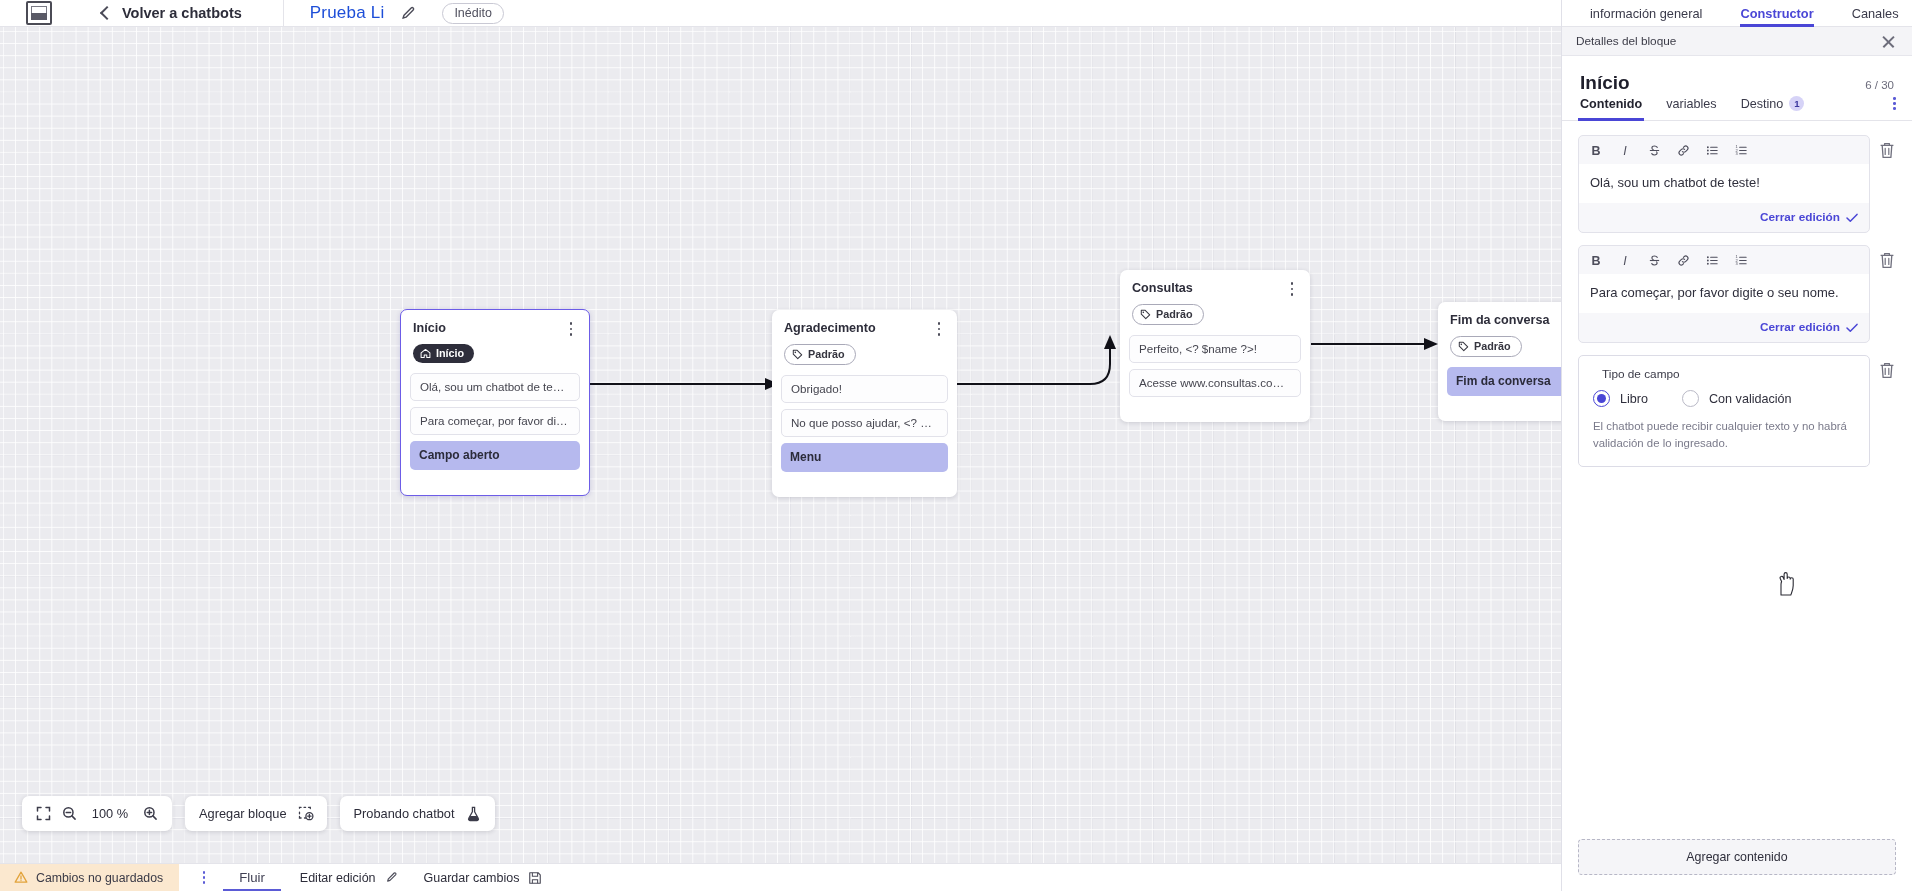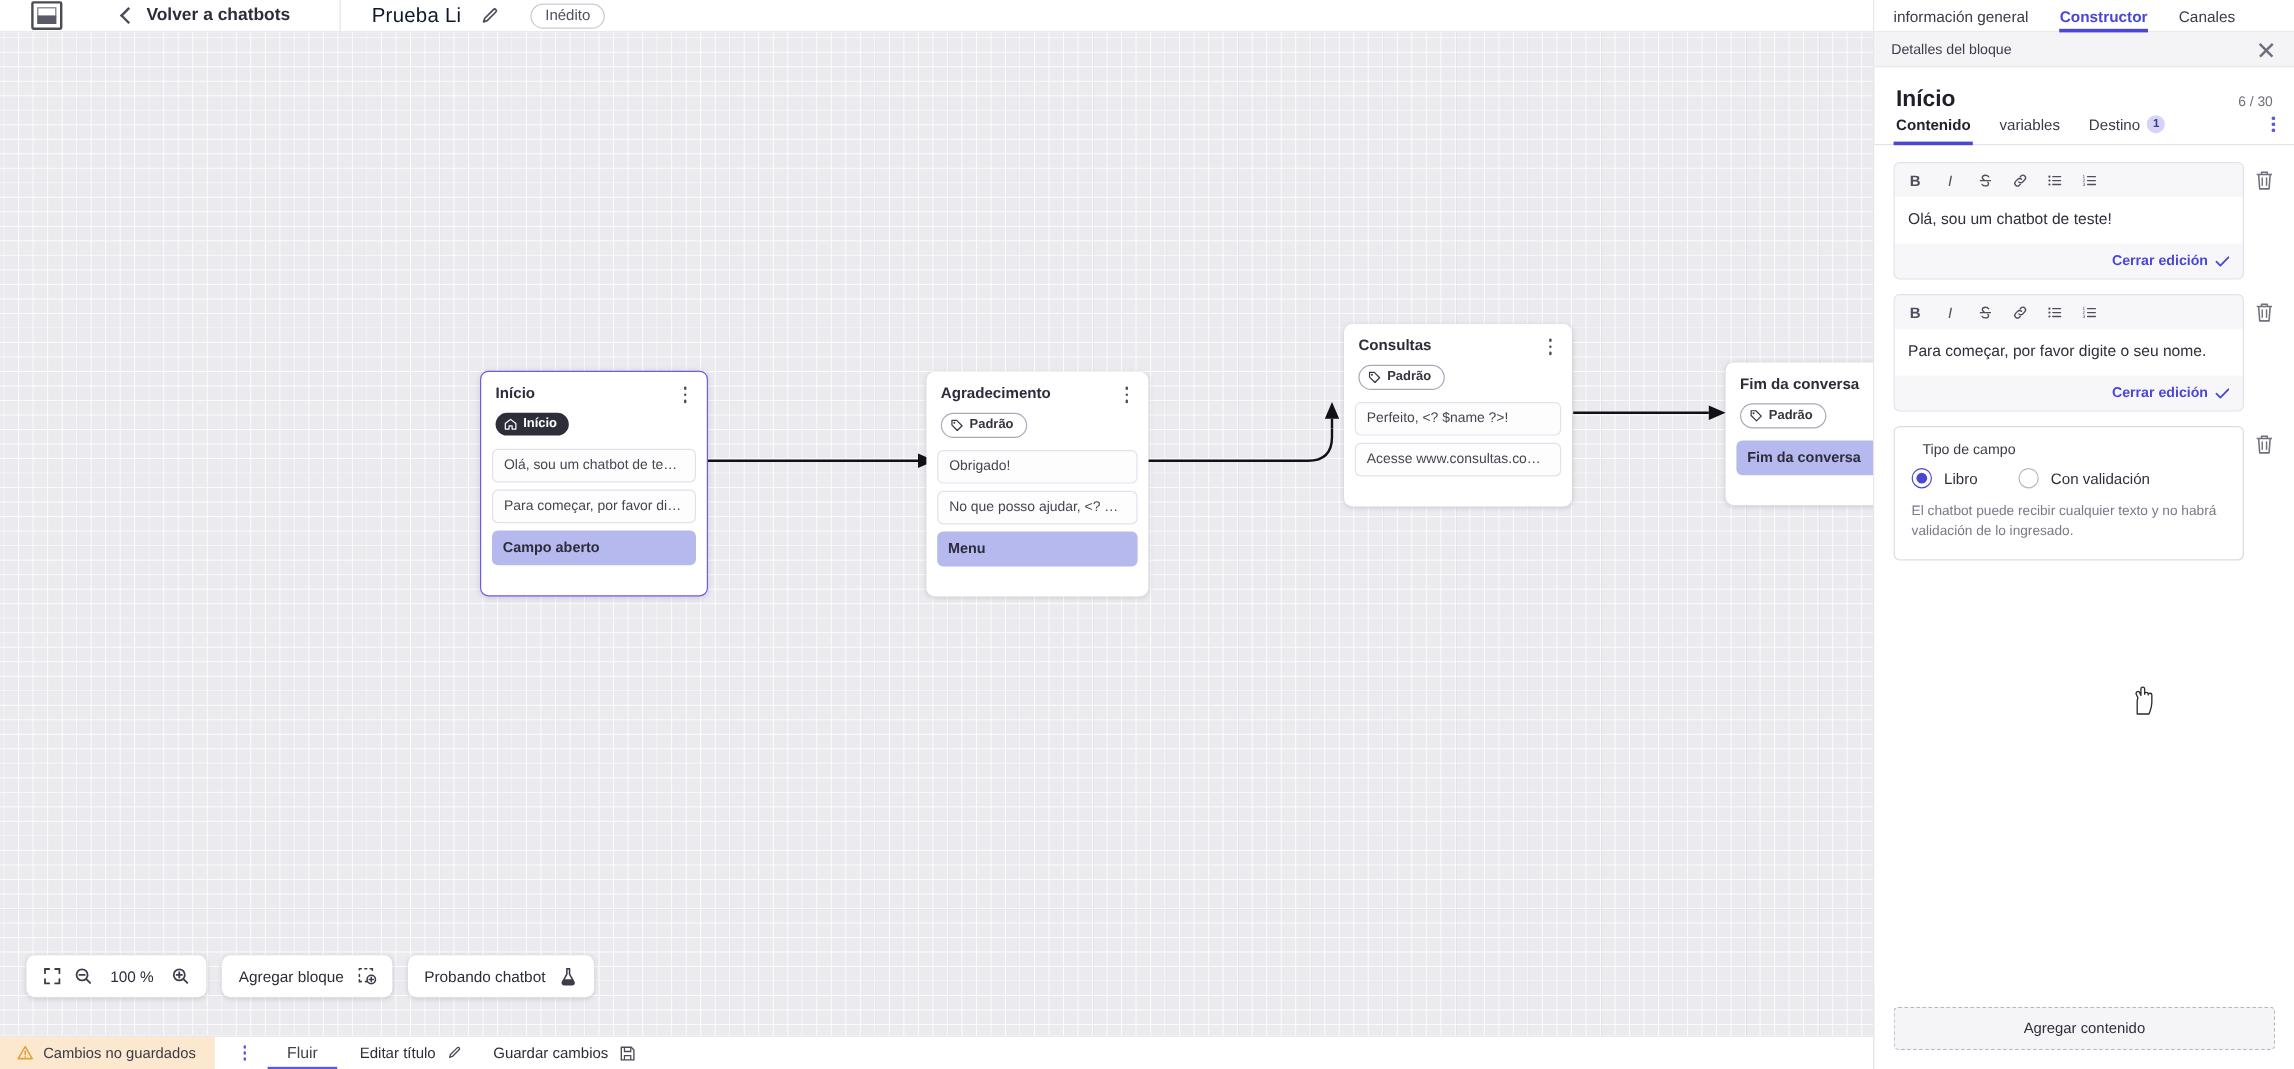--- a/index.html
+++ b/index.html
@@ -41,21 +41,21 @@
     transform: rotate(45deg);
   }
   .back-label {
     margin-left: 10px; font-size: 14.5px; font-weight: bold; color: #2d2d3a;
     white-space: nowrap;
   }
   .topbar-divider {
     width: 1px; height: 27px; background: #e4e4ea; margin-left: 41px; flex: none;
   }
   .bot-title {
-    margin-left: 26px; font-size: 17px; color: #0f172a; white-space: nowrap;
+    margin-left: 26px; font-size: 17px; color: #1d4ed8; white-space: nowrap;
     letter-spacing: .2px;
   }
   .pencil-ico { margin-left: 16px; width: 17px; height: 17px; flex: none; }
   .pencil-ico svg { display: block; }
   .badge-unpub {
     margin-left: 25px; border: 1px solid #c9c9d4; border-radius: 11px;
     padding: 2px 11px 3px; font-size: 12.5px; color: #50505e; white-space: nowrap;
   }
 
   
@@ -152,21 +152,21 @@
   
   .panel {
     position: absolute; right: 0; top: 0; width: 351px; height: 891px;
     background: #ffffff; border-left: 1px solid #e0e0e8;
     display: flex; flex-direction: column;
   }
   .panel-tabs {
     height: 27px; display: flex; align-items: center; gap: 26px; padding: 0 16px;
     border-bottom: 1px solid #e4e4ea; background: #fff;
   }
-  .ptab { font-size: 12.8px; color: #3a3a4a; position: relative; height: 27px; display: flex; align-items: center; white-space: nowrap; }
+  .ptab { font-size: 12.8px; color: #3a3a4a; position: relative; height: 27px; display: flex; align-items: center; white-space: nowrap; margin-left: 12px; }
   .ptab.active { color: #4a46d6; font-weight: bold; }
   .ptab.active::after { content:""; position:absolute; left:0; right:0; bottom:0; height:2.5px; background:#4a46d6; }
 
   .panel-subhead {
     height: 29px; background: #f4f4f7; border-bottom: 1px solid #e6e6ec;
     display: flex; align-items: center; padding: 0 16px 0 14px;
   }
   .panel-subhead .lbl { font-size: 11.8px; color: #3c3c48; }
   .close-x { margin-left: auto; width: 15px; height: 15px; position: relative; }
   .close-x::before, .close-x::after {
@@ -442,21 +442,21 @@
       </span>
       <span>Cambios no guardados</span>
     </div>
     <div class="sb-kebab">
         <i></i>
         <i></i>
         <i></i>
       </div>
     <div class="sb-tab active">Fluir</div>
     <div class="sb-btn">
-      <span>Editar título</span>
+      <span>Editar edición</span>
       <span style="width:14px;height:14px;display:block">
         <svg width="14" height="14" viewBox="0 0 16 16">
             <path d="M3 11.6l.9-2.7 6.6-6.6a1.3 1.3 0 0 1 1.8 1.8L5.7 10.7 3 11.6z" fill="none" stroke="#4b4b58" stroke-width="1.3" stroke-linejoin="round"></path>
           </svg>
       </span>
     </div>
     <div class="sb-btn">
       <span>Guardar cambios</span>
       <span style="width:14px;height:14px;display:block">
         <svg width="14" height="14" viewBox="0 0 16 16">

